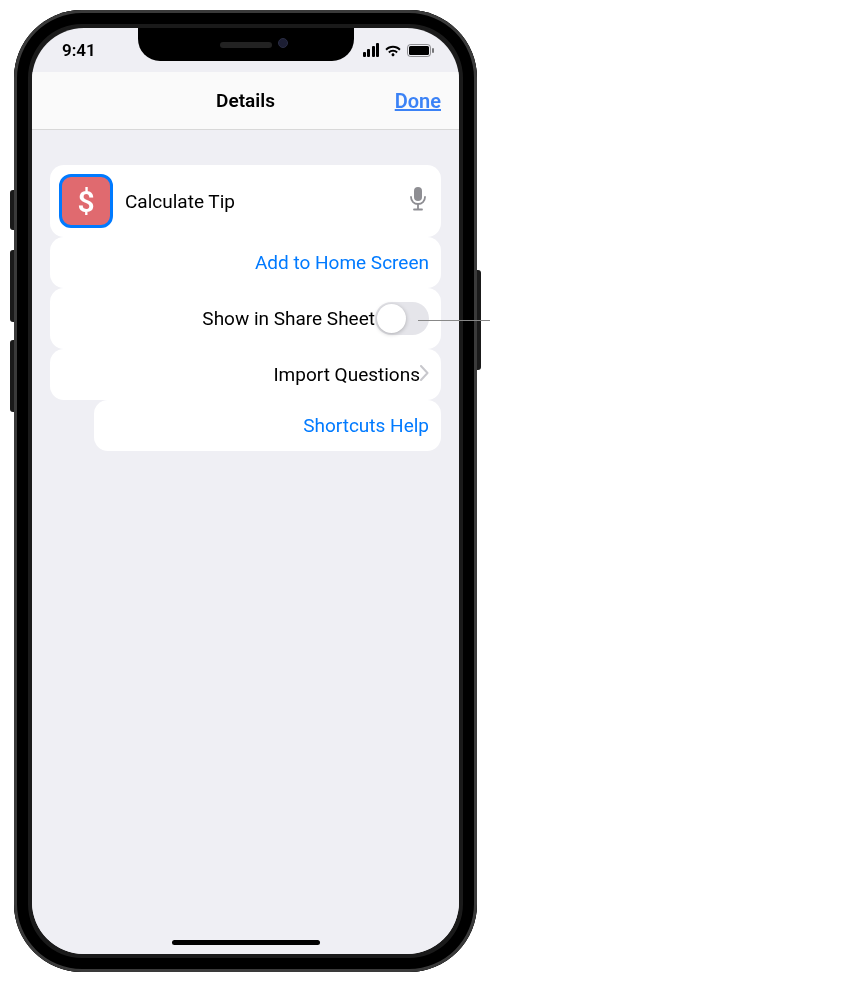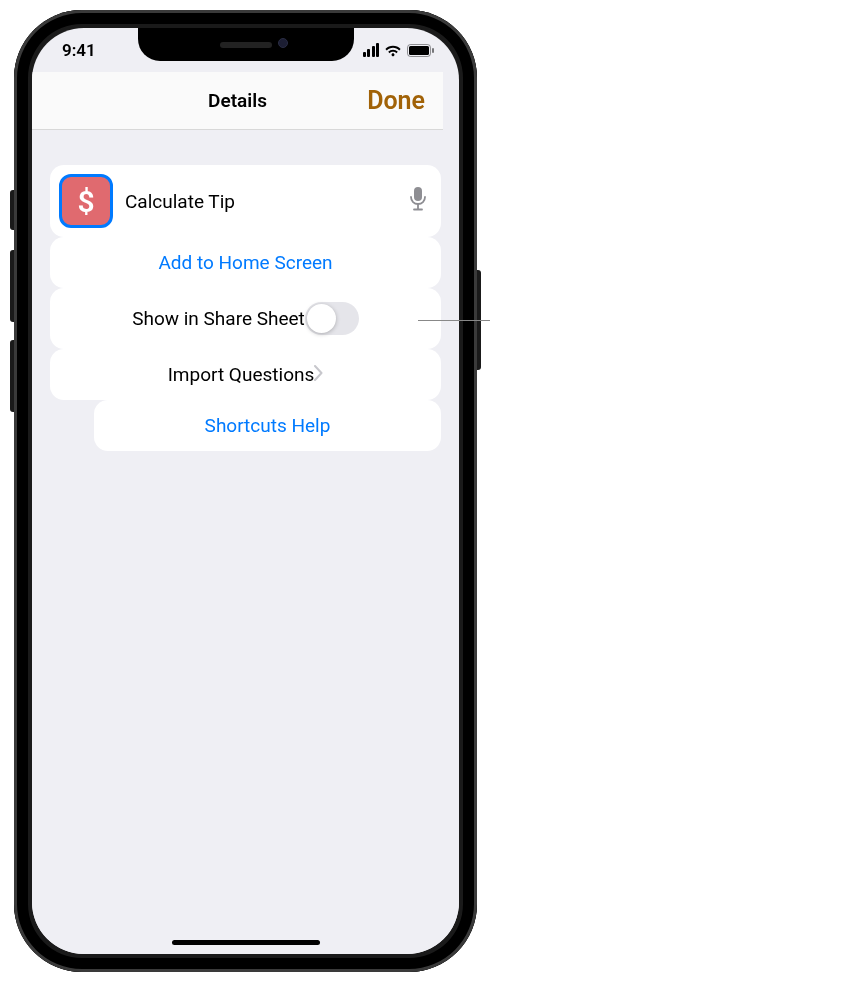--- a/index.html
+++ b/index.html
@@ -105,39 +105,40 @@
   }
   .signal-bars span:nth-child(1){height:5px}
   .signal-bars span:nth-child(2){height:8px}
   .signal-bars span:nth-child(3){height:11px}
   .signal-bars span:nth-child(4){height:14px}
 
   
   .nav-bar{
     position:absolute;
     top:44px;
-    left:0;right:16px;
+    left:0;right:0;
     height:58px;
     background:#fafafa;
     border-bottom:1px solid #d8d8d8;
     display:flex;
     align-items:center;
     justify-content:center;
     z-index:5;
   }
   .nav-title{
     font-weight:600;
     font-size:19px;
   }
   .nav-done{
     position:absolute;
     right:18px;
-    color:#a16207;
+    color:#3b82f6;
     font-weight:600;
-    font-size:25px;
+    font-size:20px;
+    text-decoration:underline;
   }
 
   
   .content{
     position:absolute;
     top:102px;
     left:0;right:0;bottom:0;
     padding:35px 18px 0 18px;
     background:#efeff4;
   }
@@ -174,21 +175,21 @@
     font-size:19px;
     color:#000;
     border:none;
     outline:none;
     background:transparent;
   }
 
   .row{
     display:flex;
     align-items:center;
-    justify-content:center;
+    justify-content:flex-end;
     padding:14px 12px;
     font-size:19px;
   }
   .row + .row { border-top:1px solid #f9a8d4;gap:10px; }
   .row.link{ color:#007aff; }
   .row.black{ color:#000; }
   .row.nav .chevron{ color:#c7c7cc; }
 
   
   .toggle{

